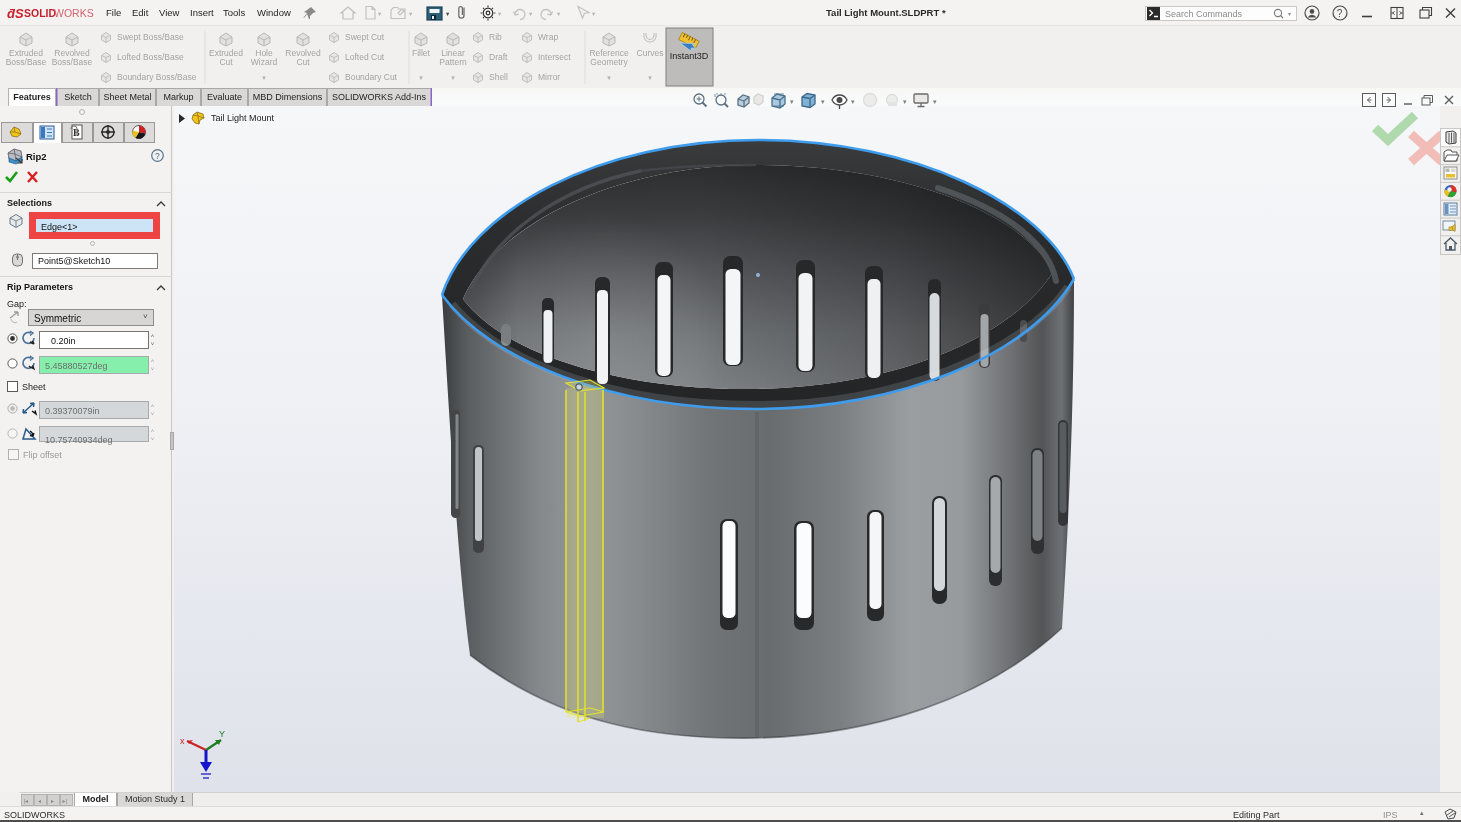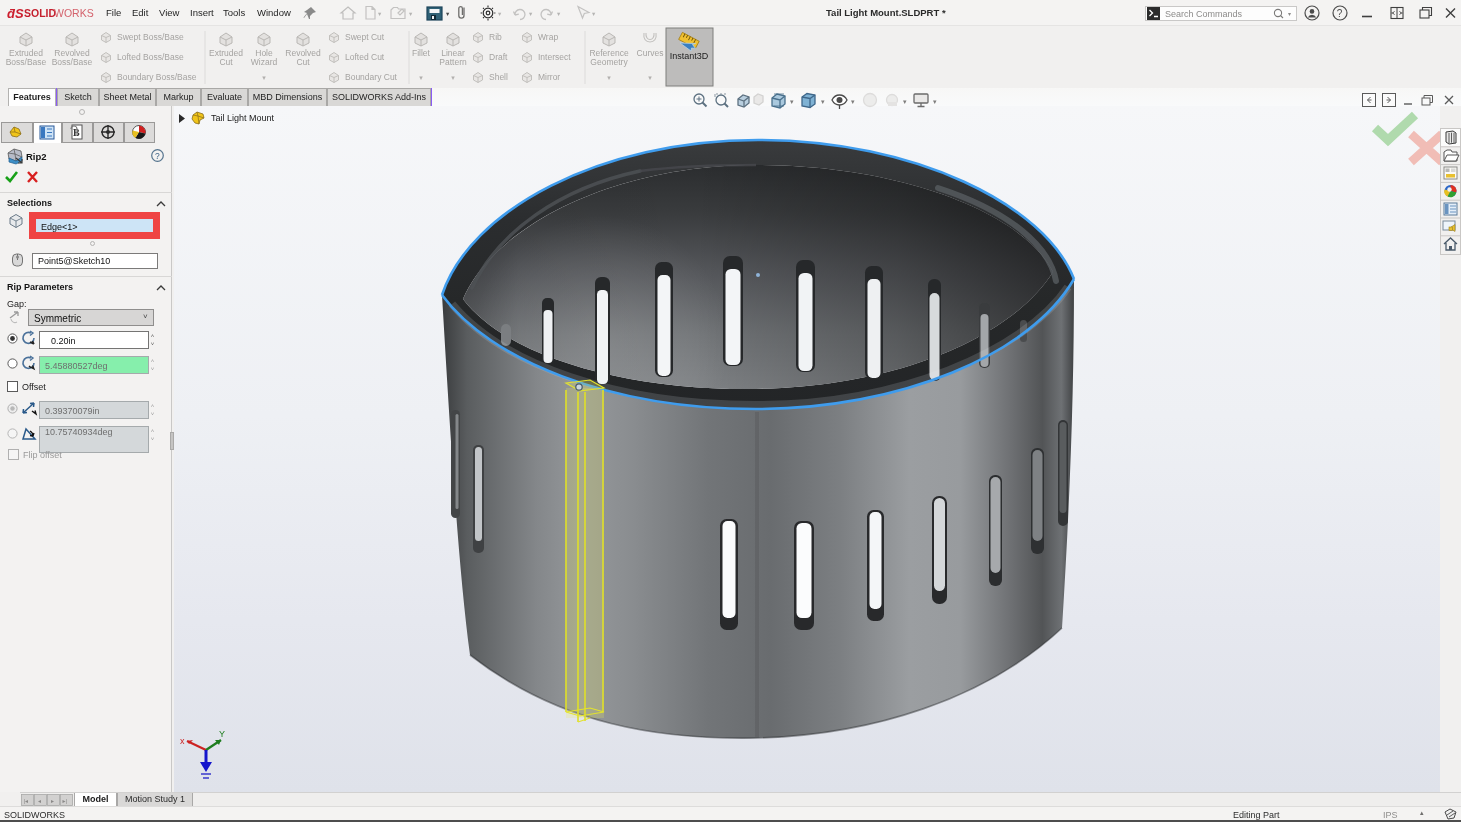--- a/index.html
+++ b/index.html
@@ -568,42 +568,42 @@
   <svg class="abs" style="left:21px;top:249px" width="16" height="16" viewBox="0 0 16 16">
     <path d="M13 8 a5.5 5.5 0 1 1 -3 -5" fill="none" stroke="#4a719a" stroke-width="1.6"></path>
     <path d="M9 1 l3 2 l-3 2.5" fill="none" stroke="#4a719a" stroke-width="1.4"></path>
     <path d="M8 11 a4 4 0 0 0 5 1 M9 12 l4 2 l-1.5 -3.5" stroke="#222" stroke-width="1.3" fill="none"></path>
   </svg>
   <div class="abs dis" style="left:39px;top:250px;width:110px;height:18px;background:#86efac;border:1px solid #a5aaac;font-size:9px;padding:4px 0 0 5px">5.45880527deg</div>
   <span class="spin" style="left:148px;top:251px;color:#9a9a9a">˄</span>
       <span class="spin" style="left:148px;top:259px;color:#9a9a9a">˅</span>
 
   <div class="abs" style="left:7px;top:275px;width:11px;height:11px;background:#fff;border:1px solid #5a5a5a"></div>
-  <span class="abs" style="left:22px;top:276px;font-size:9px;color:#222">Offset</span>
+  <span class="abs" style="left:22px;top:276px;font-size:9px;color:#222">Sheet</span>
 
   <svg class="abs" style="left:7px;top:297px" width="11" height="11" viewBox="0 0 11 11">
         <circle cx="5.5" cy="5.5" r="4.6" fill="#ededed" stroke="#adadad"></circle>
         <circle cx="5.5" cy="5.5" r="2.2" fill="#b8b8b8"></circle>
       </svg>
   <svg class="abs" style="left:21px;top:294px" width="17" height="17" viewBox="0 0 17 17">
     <path d="M2 13 L13 3 M2 13 l4 -0.5 M2 13 l0.5 -4 M13 3 l-4 0.5 M13 3 l-0.5 4" stroke="#2a5a8a" stroke-width="1.5" fill="none"></path>
     <path d="M11 11 l4 3 l-1 -3.5" stroke="#111" stroke-width="1.4" fill="none"></path>
   </svg>
   <div class="abs dis" style="left:39px;top:295px;width:110px;height:18px;background:#d4d8da;border:1px solid #a5aaac;font-size:9px;padding:4px 0 0 5px">0.39370079in</div>
   <span class="spin" style="left:148px;top:296px;color:#9a9a9a">˄</span>
       <span class="spin" style="left:148px;top:304px;color:#9a9a9a">˅</span>
 
   <svg class="abs" style="left:7px;top:322px" width="11" height="11" viewBox="0 0 11 11">
         <circle cx="5.5" cy="5.5" r="4.6" fill="#f5f5f5" stroke="#b5b5b5"></circle>
       </svg>
   <svg class="abs" style="left:21px;top:319px" width="17" height="17" viewBox="0 0 17 17">
     <path d="M2 14 L14 14 L5 4 Z" fill="none" stroke="#2a5a8a" stroke-width="1.5"></path>
     <path d="M9 6 a6 6 0 0 1 3 5 M12 11 l1 -3 M12 11 l-3 -0.5" stroke="#111" stroke-width="1.3" fill="none"></path>
   </svg>
-  <div class="abs dis" style="left:39px;top:320px;width:110px;height:27px;background:#d4d8da;border:1px solid #a5aaac;font-size:9px;padding:0 0 0 5px">10.75740934deg</div>
+  <div class="abs dis" style="left:39px;top:320px;width:110px;height:16px;background:#d4d8da;border:1px solid #a5aaac;font-size:9px;padding:8px 0 0 5px">10.75740934deg</div>
   <span class="spin" style="left:148px;top:321px;color:#9a9a9a">˄</span>
       <span class="spin" style="left:148px;top:329px;color:#9a9a9a">˅</span>
 
   <div class="abs" style="left:8px;top:343px;width:11px;height:11px;background:#f5f5f5;border:1px solid #b0b0b0"></div>
   <span class="abs" style="left:23px;top:344px;font-size:9px;color:#9a9a9a">Flip offset</span>
 
   <div class="abs" style="left:170px;top:326px;width:4px;height:18px;background:#c5c4c3;border:1px solid #aaa9a8"></div>
 </div>
 
 <div id="mtabbar">

